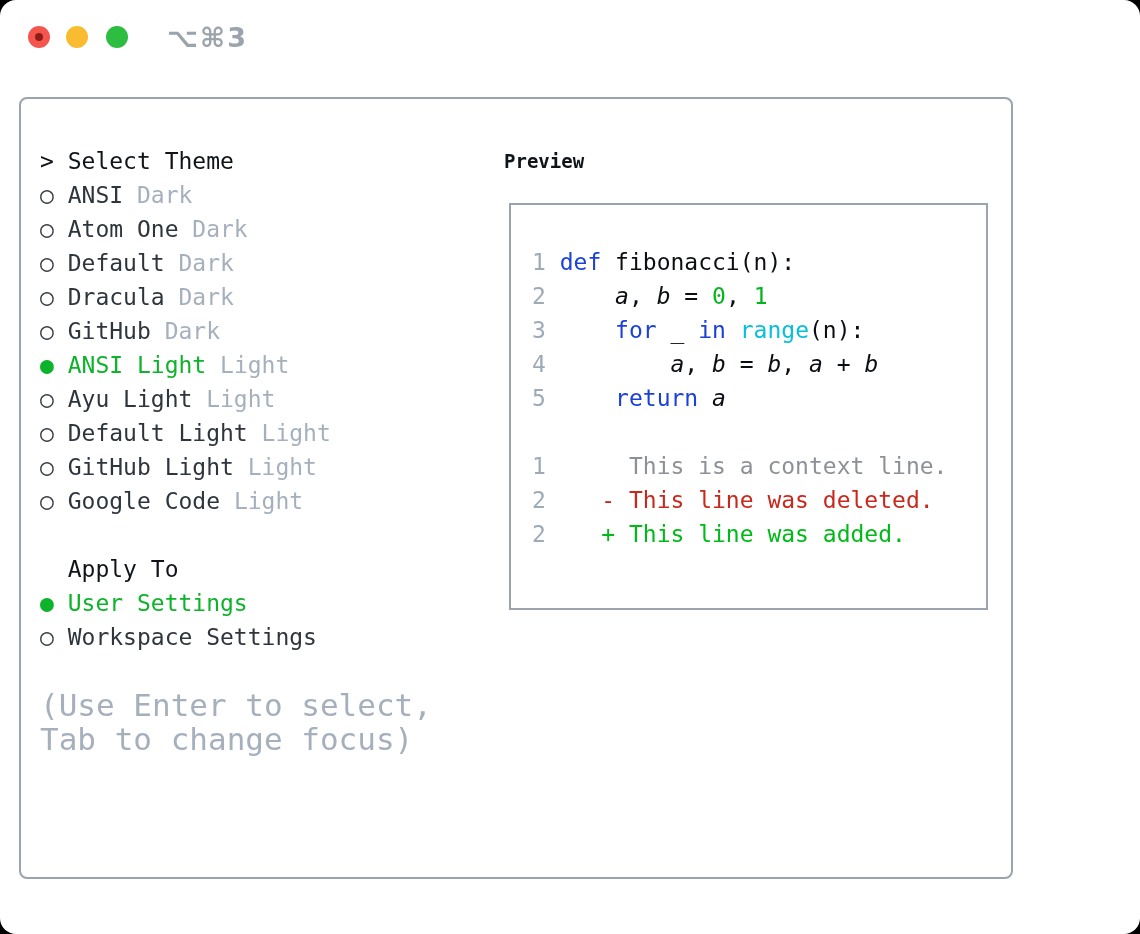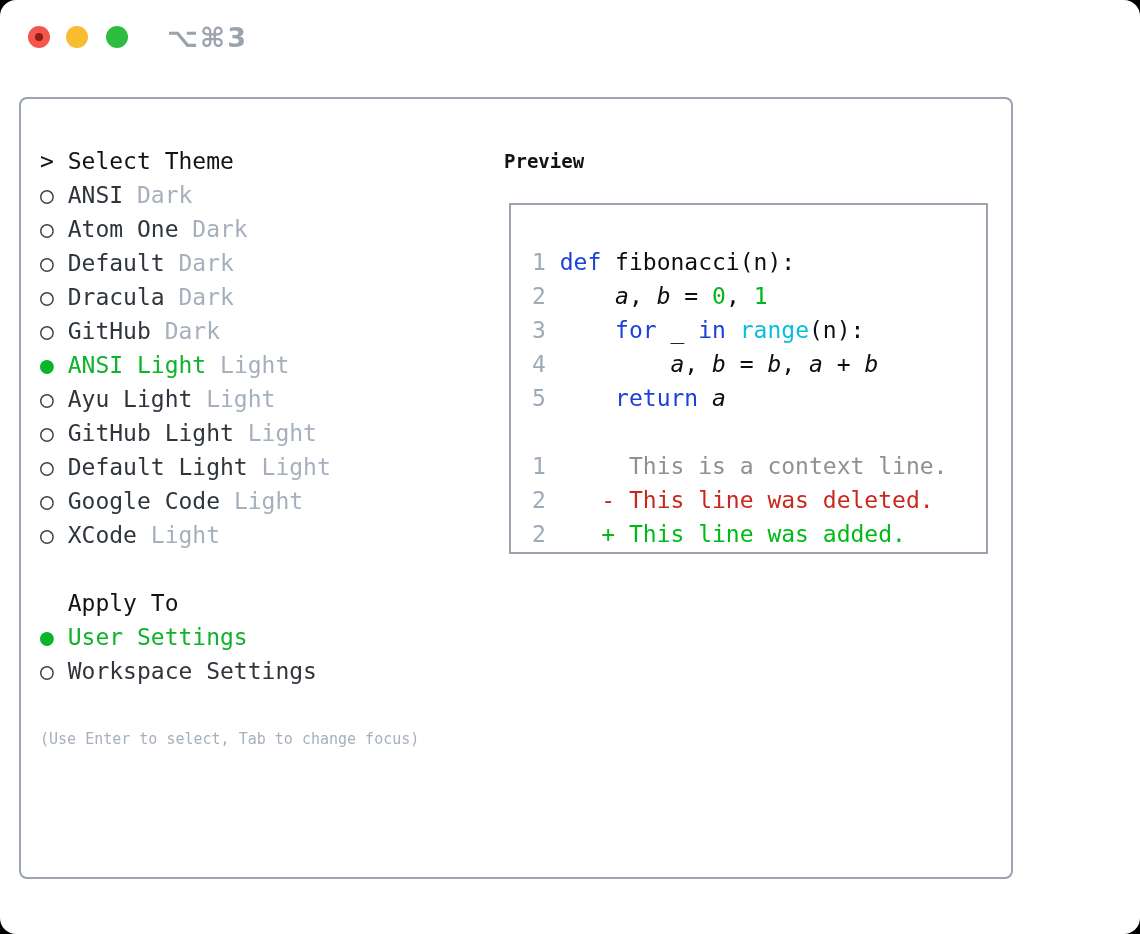--- a/index.html
+++ b/index.html
@@ -33,28 +33,28 @@
     font-size:23px;line-height:34px;color:var(--name-ink);
   }
   .row{white-space:pre;}
   .row .marker{color:#3d444c;}
   .row.heading{font-weight:normal;color:#101418;}
   .row.heading .marker{color:#101418;}
   .row .name{color:var(--name-ink);}
   .row .variant{color:var(--muted-gray);}
   .row.selected .marker,.row.selected .name{color:var(--ui-green);}
   .spacer{height:34px;}
-  .hint{color:var(--muted-gray);white-space:pre-wrap;font-size:15px;line-height:34px;}
+  .hint{color:var(--muted-gray);white-space:pre-wrap;font-size:31px;line-height:34px;}
   
   .preview-heading{
     position:absolute;left:483px;top:45px;font-size:19px;line-height:34px;
     font-weight:bold;color:#101418;
   }
   .preview-box{
-    position:absolute;left:488px;top:104px;width:479px;height:351px;
+    position:absolute;left:488px;top:104px;width:479px;height:407px;
     box-sizing:border-box;border:2px solid var(--border-gray);
     padding:40px 0 0 21px;background:#fff;
     font-size:23px;line-height:34px;
   }
   .codeline,.diffline{white-space:pre;}
   .lineno{color:var(--lineno-gray);}
   .tok-pl{color:#0b0e12;}
   .tok-kw{color:var(--keyword-blue);}
   .tok-num{color:var(--number-green);}
   .tok-builtin{color:var(--builtin-cyan);}
@@ -81,24 +81,23 @@
     <div class="left">
       <div class="row heading"><span class="marker">&gt; </span><span>Select Theme</span></div>
       <div id="theme-list">
           <div class="row"><span class="marker">○ </span><span class="name">ANSI</span><span class="variant"> Dark</span></div>
           <div class="row"><span class="marker">○ </span><span class="name">Atom One</span><span class="variant"> Dark</span></div>
           <div class="row"><span class="marker">○ </span><span class="name">Default</span><span class="variant"> Dark</span></div>
           <div class="row"><span class="marker">○ </span><span class="name">Dracula</span><span class="variant"> Dark</span></div>
           <div class="row"><span class="marker">○ </span><span class="name">GitHub</span><span class="variant"> Dark</span></div>
           <div class="row selected"><span class="marker">● </span><span class="name">ANSI Light</span><span class="variant"> Light</span></div>
           <div class="row"><span class="marker">○ </span><span class="name">Ayu Light</span><span class="variant"> Light</span></div>
+          <div class="row"><span class="marker">○ </span><span class="name">Default Light</span><span class="variant"> Light</span></div>
           <div class="row"><span class="marker">○ </span><span class="name">GitHub Light</span><span class="variant"> Light</span></div>
-          <div class="row"><span class="marker">○ </span><span class="name">Default Light</span><span class="variant"> Light</span></div>
           <div class="row"><span class="marker">○ </span><span class="name">Google Code</span><span class="variant"> Light</span></div>
-          <div class="row"><span class="marker">○ </span><span class="name">XCode</span><span class="variant"> Light</span></div>
         </div>
       <div class="spacer"></div>
       <div class="row heading"><span class="marker">  </span><span>Apply To</span></div>
       <div id="apply-list">
           <div class="row selected"><span class="marker">● </span><span class="name">User Settings</span></div>
           <div class="row"><span class="marker">○ </span><span class="name">Workspace Settings</span></div>
         </div>
       <div class="spacer"></div>
       <div class="hint">(Use Enter to select, Tab to change focus)</div>
     </div>

